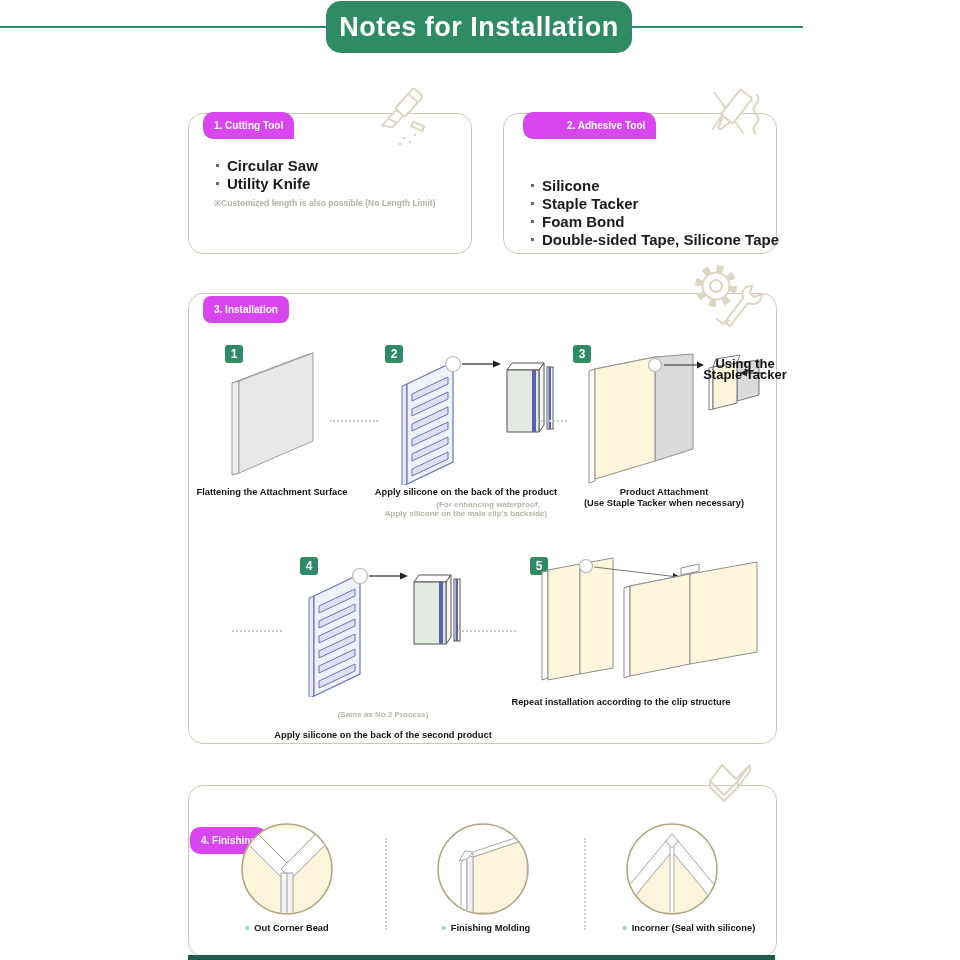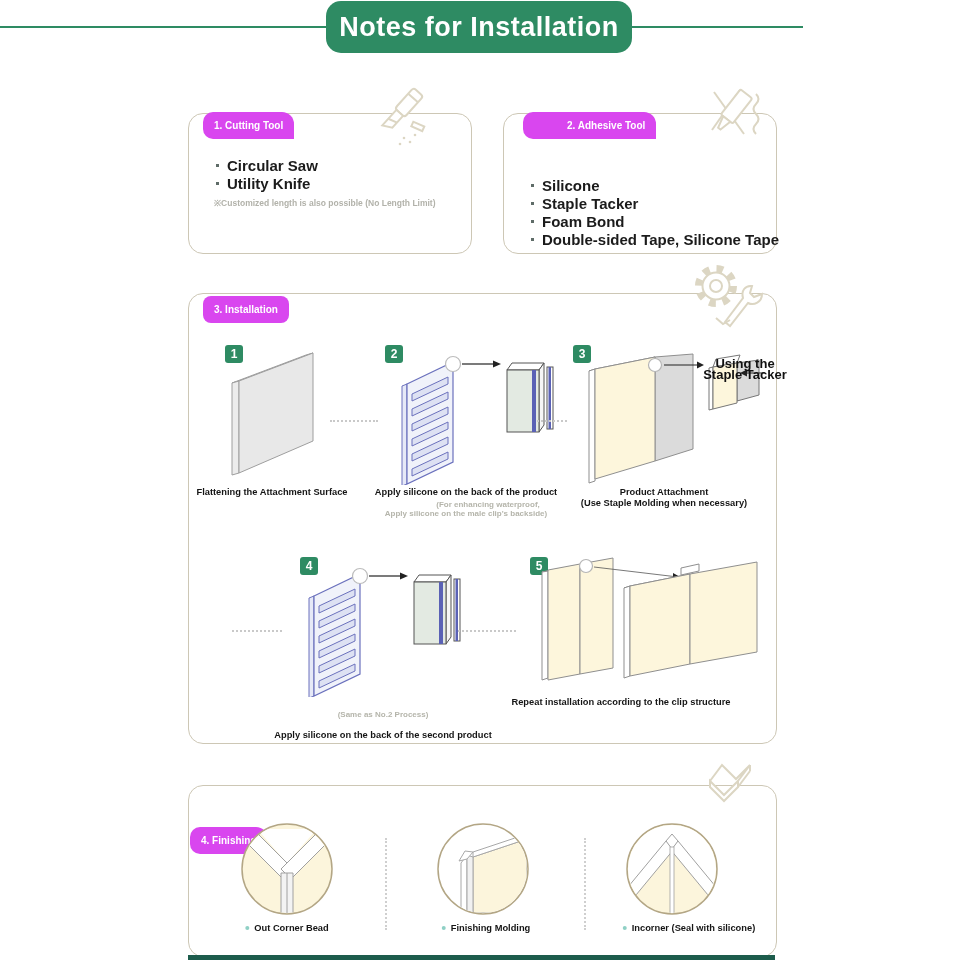--- a/index.html
+++ b/index.html
@@ -228,21 +228,21 @@
   <div class="hdots" style="left:330px;top:420px;width:48px;"></div>
   <div class="hdots" style="left:537px;top:420px;width:30px;"></div>
   <div class="hdots" style="left:232px;top:630px;width:50px;"></div>
   <div class="hdots" style="left:458px;top:630px;width:58px;"></div>
 
   <div class="cap" style="left:272px;top:487px;">Flattening the Attachment Surface</div>
   <div class="cap" style="left:466px;top:487px;">Apply silicone on the back of the product</div>
   <div class="subcap" style="left:488px;top:500px;">(For enhancing waterproof,</div>
   <div class="subcap" style="left:466px;top:509px;">Apply silicone on the male clip's backside)</div>
   <div class="cap" style="left:664px;top:487px;">Product Attachment</div>
-  <div class="cap" style="left:664px;top:498px;">(Use Staple Molding when necessary)</div>
+  <div class="cap" style="left:664px;top:498px;">(Use Staple Tacker when necessary)</div>
   <div class="cap" style="left:383px;top:730px;">Apply silicone on the back of the second product</div>
   <div class="subcap" style="left:383px;top:710px;">(Same as No.2 Process)</div>
   <div class="cap" style="left:621px;top:697px;">Repeat installation according to the clip structure</div>
 
   <div class="card" id="card-finishing"></div>
   <div class="sec-badge" style="left:190px;top:787px;margin-top:40px;">4. Finishing</div>
   <svg class="svgbox" style="left:698px;top:753px;" width="60" height="64" viewBox="0 0 60 64">
     <g stroke="#dcd6c3" stroke-width="2" fill="#fff">
       <path d="M12,28 L26,42 L40,28 L40,34 L26,48 L12,34 Z"></path>
       <path d="M12,28 L24,12 L38,26 L52,12 L40,28" fill="none"></path>

